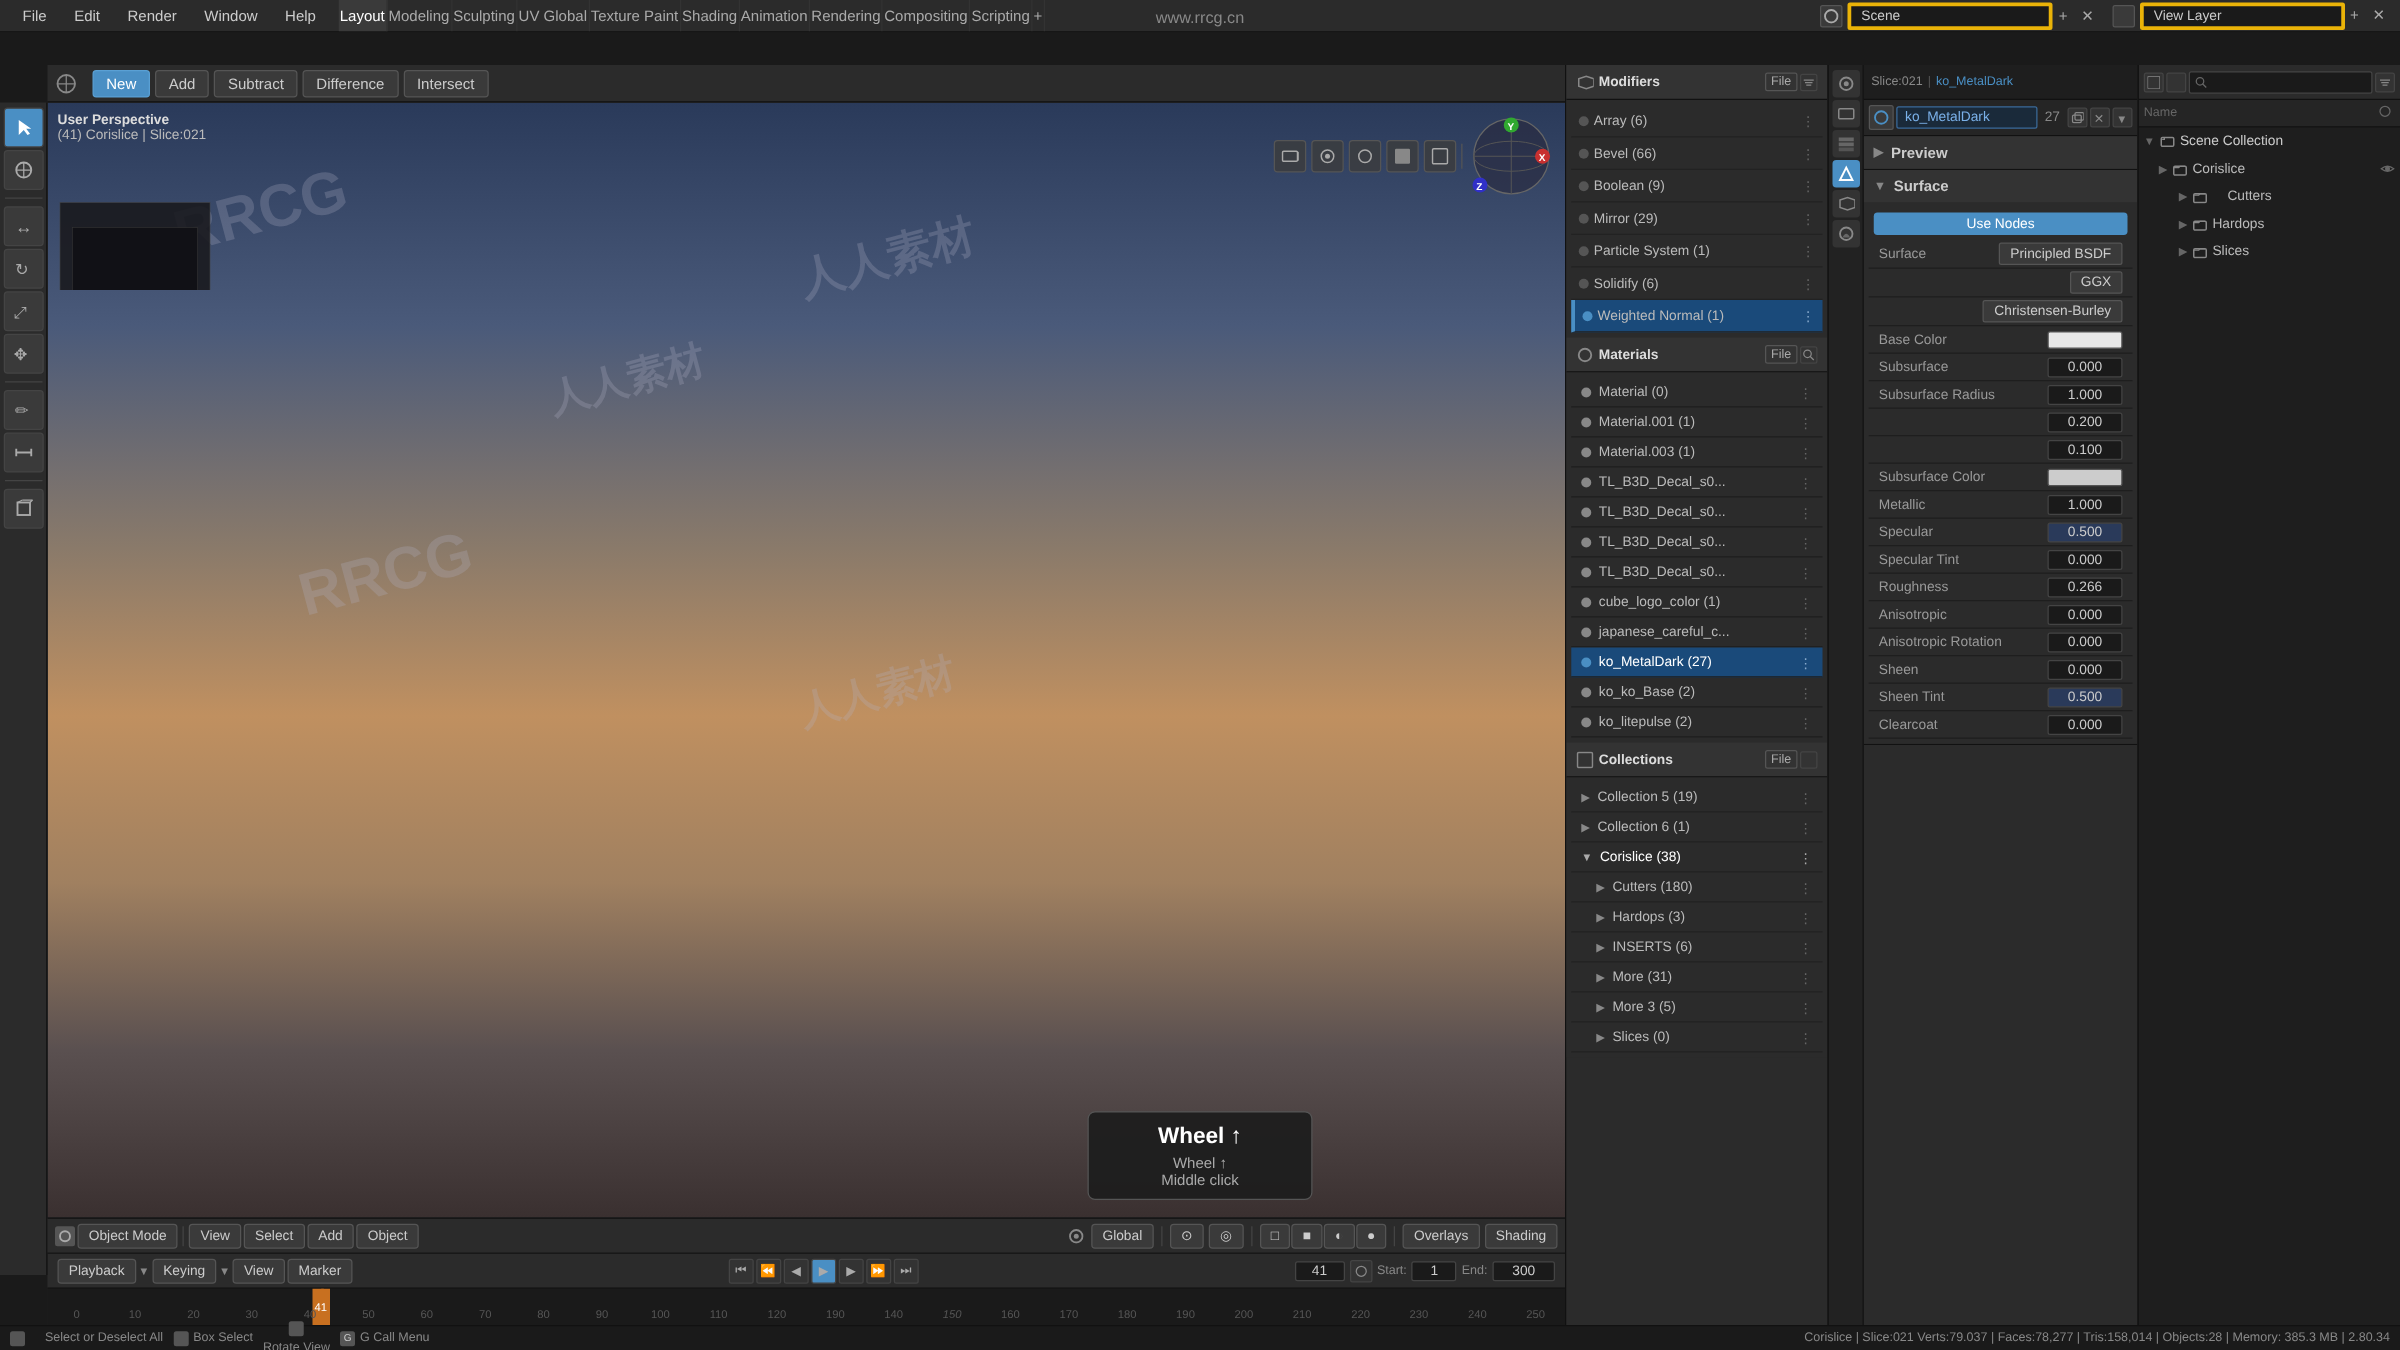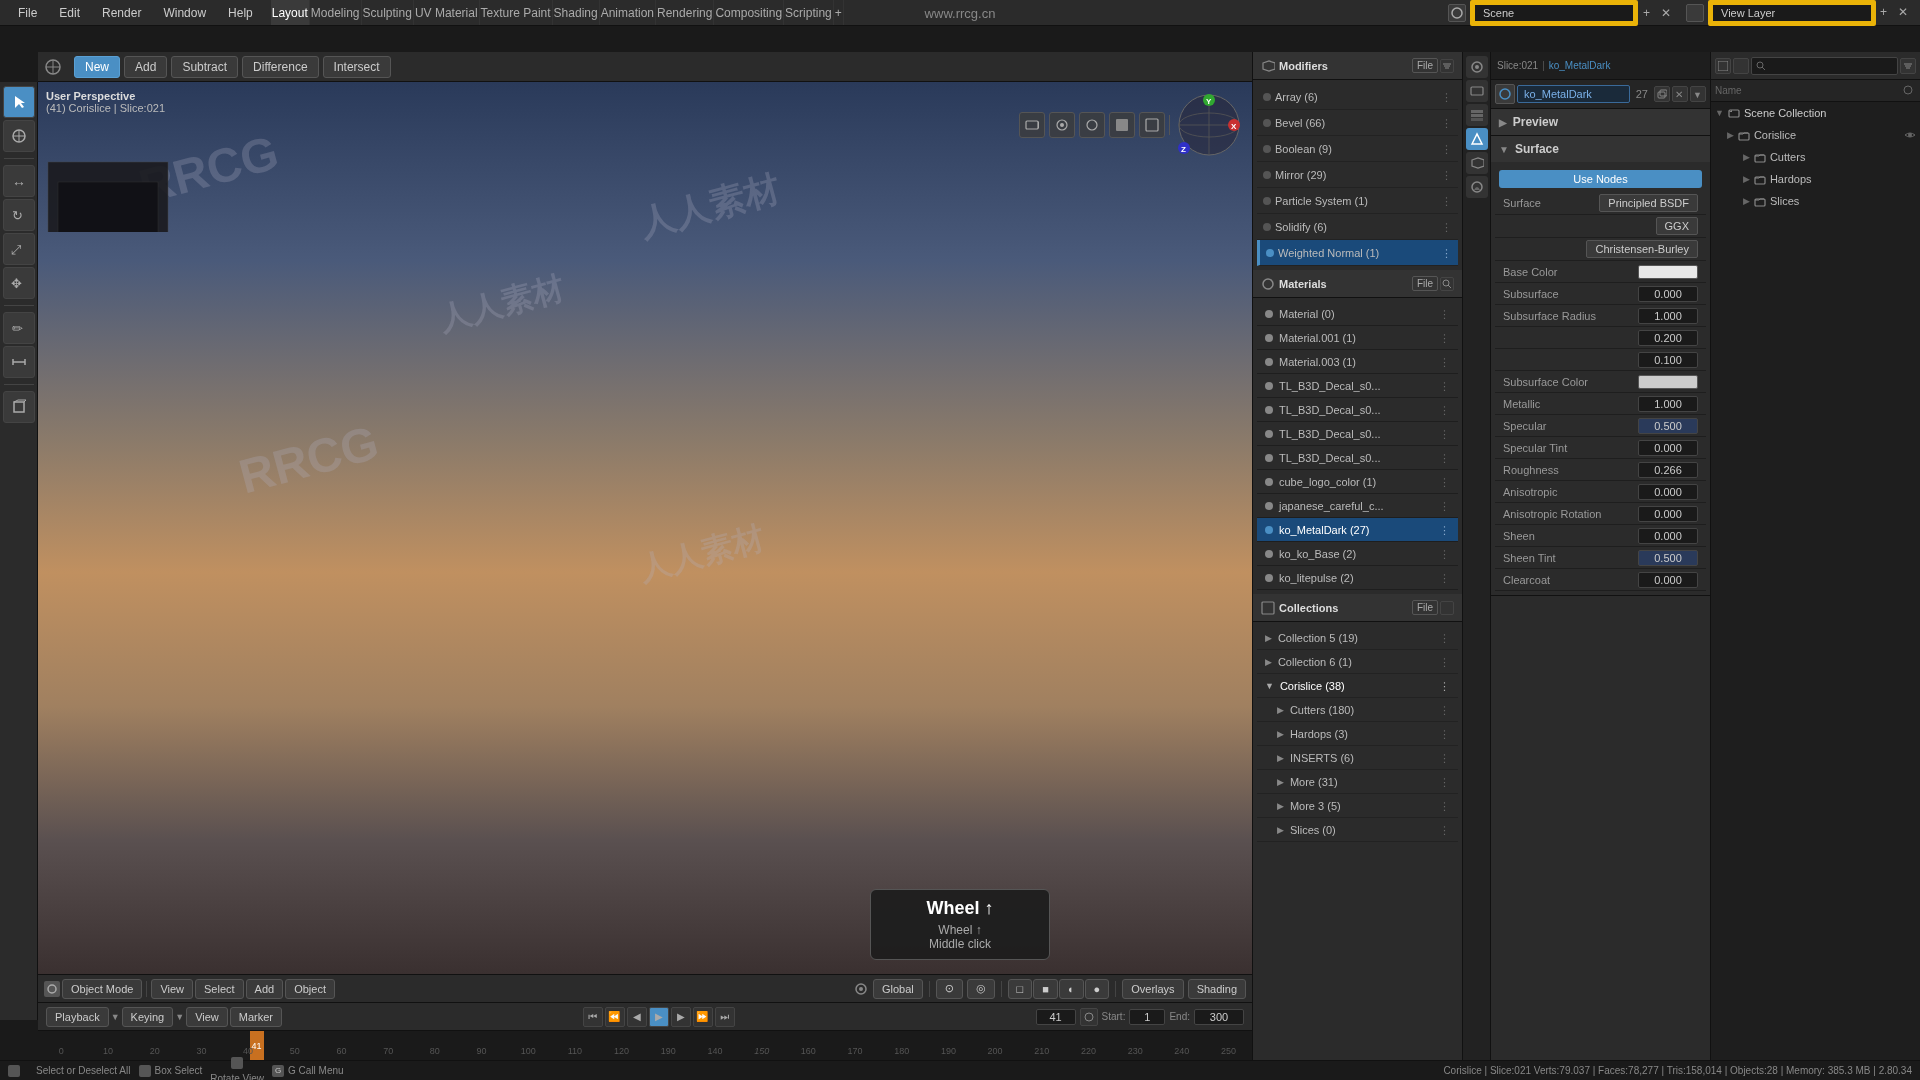--- a/index.html
+++ b/index.html
@@ -401,21 +401,21 @@
       font-weight: bold;
       color: #fff;
       margin-bottom: 4px;
     }
     #wheel-tooltip .wheel-sub {
       font-size: 12px;
       color: #aaa;
     }
     .scene-selector {
       background: #1a1a1a;
-      border: 5px solid #eab308;
+      border: 3px solid #eab308;
       color: #ccc;
       font-size: 11px;
       padding: 2px 8px;
       border-radius: 2px;
     }
 
     
     .rpanel-header {
       height: 28px;
       background: #333;
@@ -534,21 +534,21 @@
     <div class="menu-item">Edit</div>
     <div class="menu-item">Render</div>
     <div class="menu-item">Window</div>
     <div class="menu-item">Help</div>
   </div>
 
   <div style="display:flex;flex:1;align-items:stretch;height:100%;">
     <div class="ws-tab active">Layout</div>
     <div class="ws-tab">Modeling</div>
     <div class="ws-tab">Sculpting</div>
-    <div class="ws-tab">UV Material</div>
+    <div class="ws-tab">UV Global</div>
     <div class="ws-tab">Texture Paint</div>
     <div class="ws-tab">Shading</div>
     <div class="ws-tab">Animation</div>
     <div class="ws-tab">Rendering</div>
     <div class="ws-tab">Compositing</div>
     <div class="ws-tab">Scripting</div>
     <div class="ws-tab">+</div>
   </div>
 
   <div style="display:flex;align-items:center;gap:4px;padding:0 8px;">
@@ -1320,21 +1320,21 @@
         <path d="M1 6 Q6 2 11 6 Q6 10 1 6 Z" fill="none" stroke="#666" stroke-width="1"></path>
         <circle cx="6" cy="6" r="2" fill="#666"></circle>
       </svg>
   </div>
   <div class="sc-item sc-indent" style="padding-left:32px;">
     <span style="color:#666;font-size:9px;margin-right:2px;">▶</span>
     <svg width="12" height="12">
         <rect x="1" y="4" width="10" height="7" rx="1" fill="none" stroke="#888" stroke-width="1.2"></rect>
         <path d="M1 5 L5 5 L6 4 L10 4" fill="none" stroke="#888" stroke-width="1"></path>
       </svg>
-    <span style="font-size:11px;color:#bbb;margin-left:2px;">Cutters</span>
+    <span style="font-size:11px;color:#bbb;margin-left:14px;">Cutters</span>
   </div>
   <div class="sc-item sc-indent" style="padding-left:32px;">
     <span style="color:#666;font-size:9px;margin-right:2px;">▶</span>
     <svg width="12" height="12">
         <rect x="1" y="4" width="10" height="7" rx="1" fill="none" stroke="#888" stroke-width="1.2"></rect>
         <path d="M1 5 L5 5 L6 4 L10 4" fill="none" stroke="#888" stroke-width="1"></path>
       </svg>
     <span style="font-size:11px;color:#bbb;margin-left:2px;">Hardops</span>
   </div>
   <div class="sc-item sc-indent" style="padding-left:32px;">

